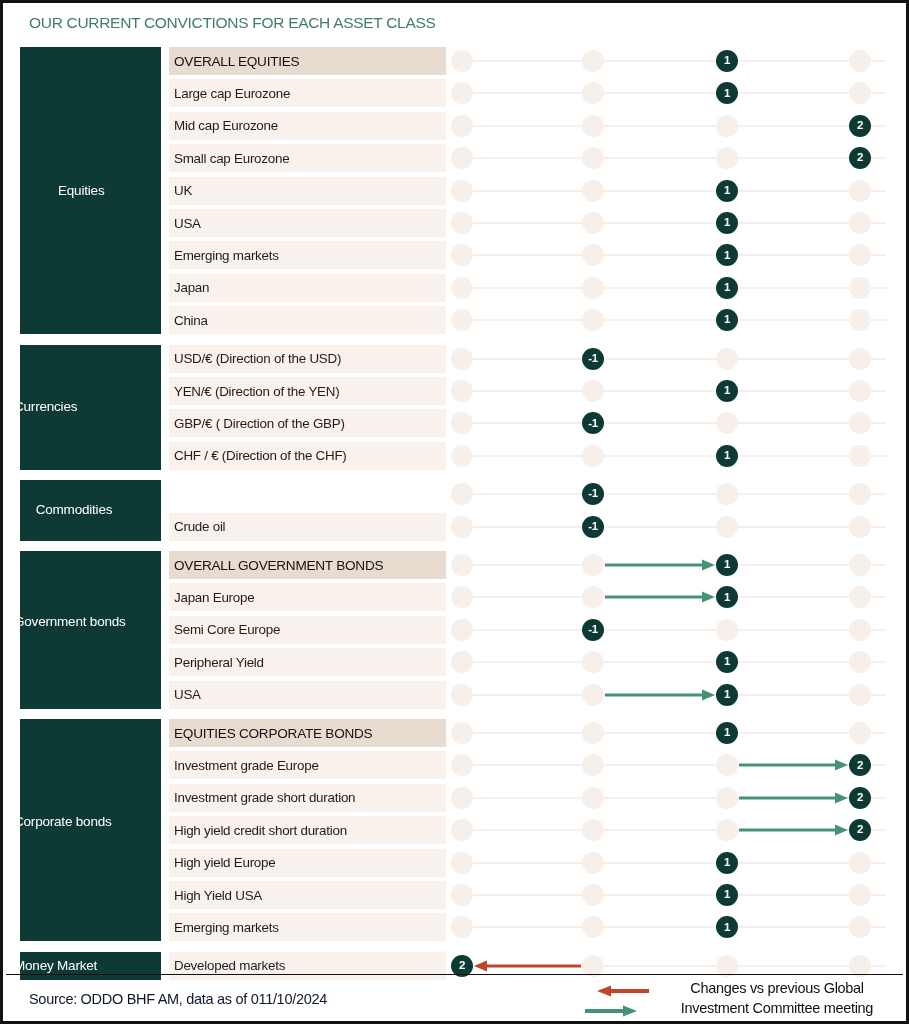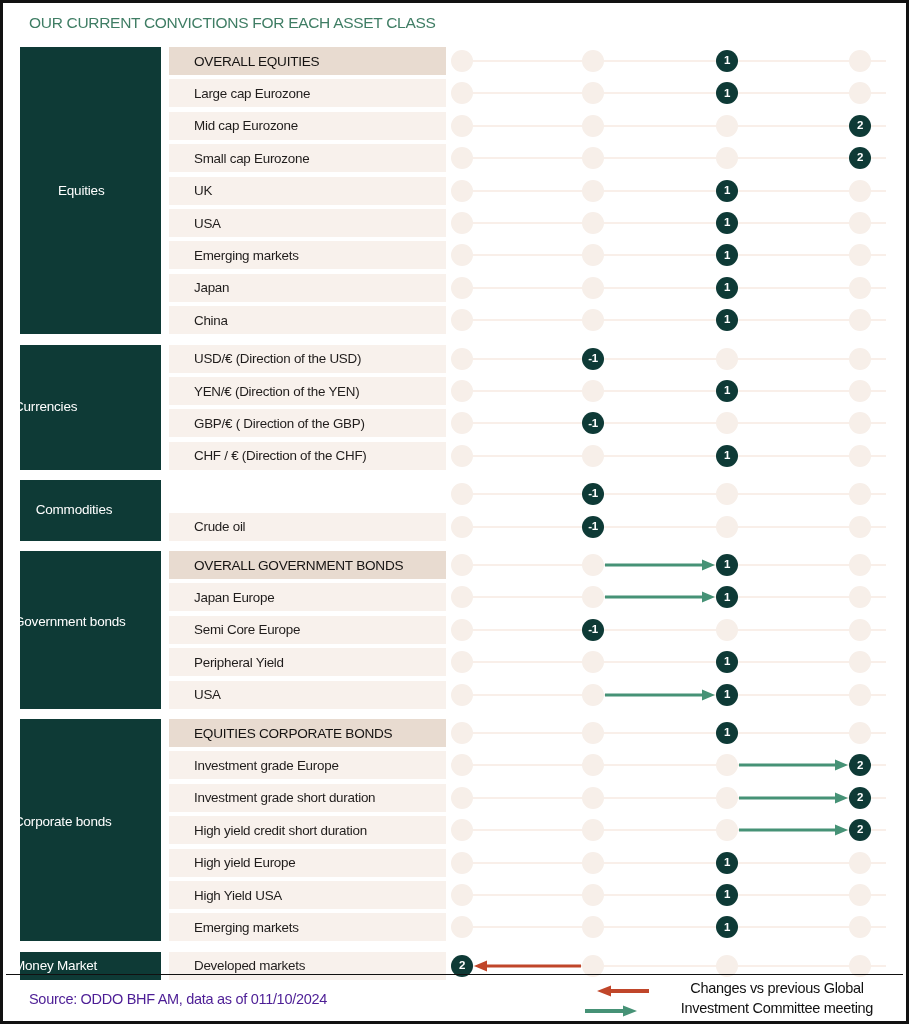--- a/index.html
+++ b/index.html
@@ -60,21 +60,21 @@
   }
   .row-name{
     position:absolute;
     left:166px;
     width:277px;
     height:28px;
     background:#f8f1ec;
     box-sizing:border-box;
     display:flex;
     align-items:center;
-    padding-left:25px;
+    padding-left:5px;
     font-size:13.4px;
     color:#201d1c;
     letter-spacing:-0.25px;
     white-space:nowrap;
   }
   .row-name.hdr{
     background:#e8dbd0;
     font-size:13.6px;
     color:#151312;
   }
@@ -121,21 +121,21 @@
     left:3px;right:3px;
     bottom:46px;
     height:1px;
     background:#111111;
   }
   #source{
     position:absolute;
     left:26px;
     bottom:14px;
     font-size:14.5px;
-    color:#4c1d95;
+    color:#0f172a;
     letter-spacing:-0.3px;
     white-space:nowrap;
   }
   #legend{
     position:absolute;
     left:578px;
     bottom:0;
     width:310px;
     height:44px;
   }

